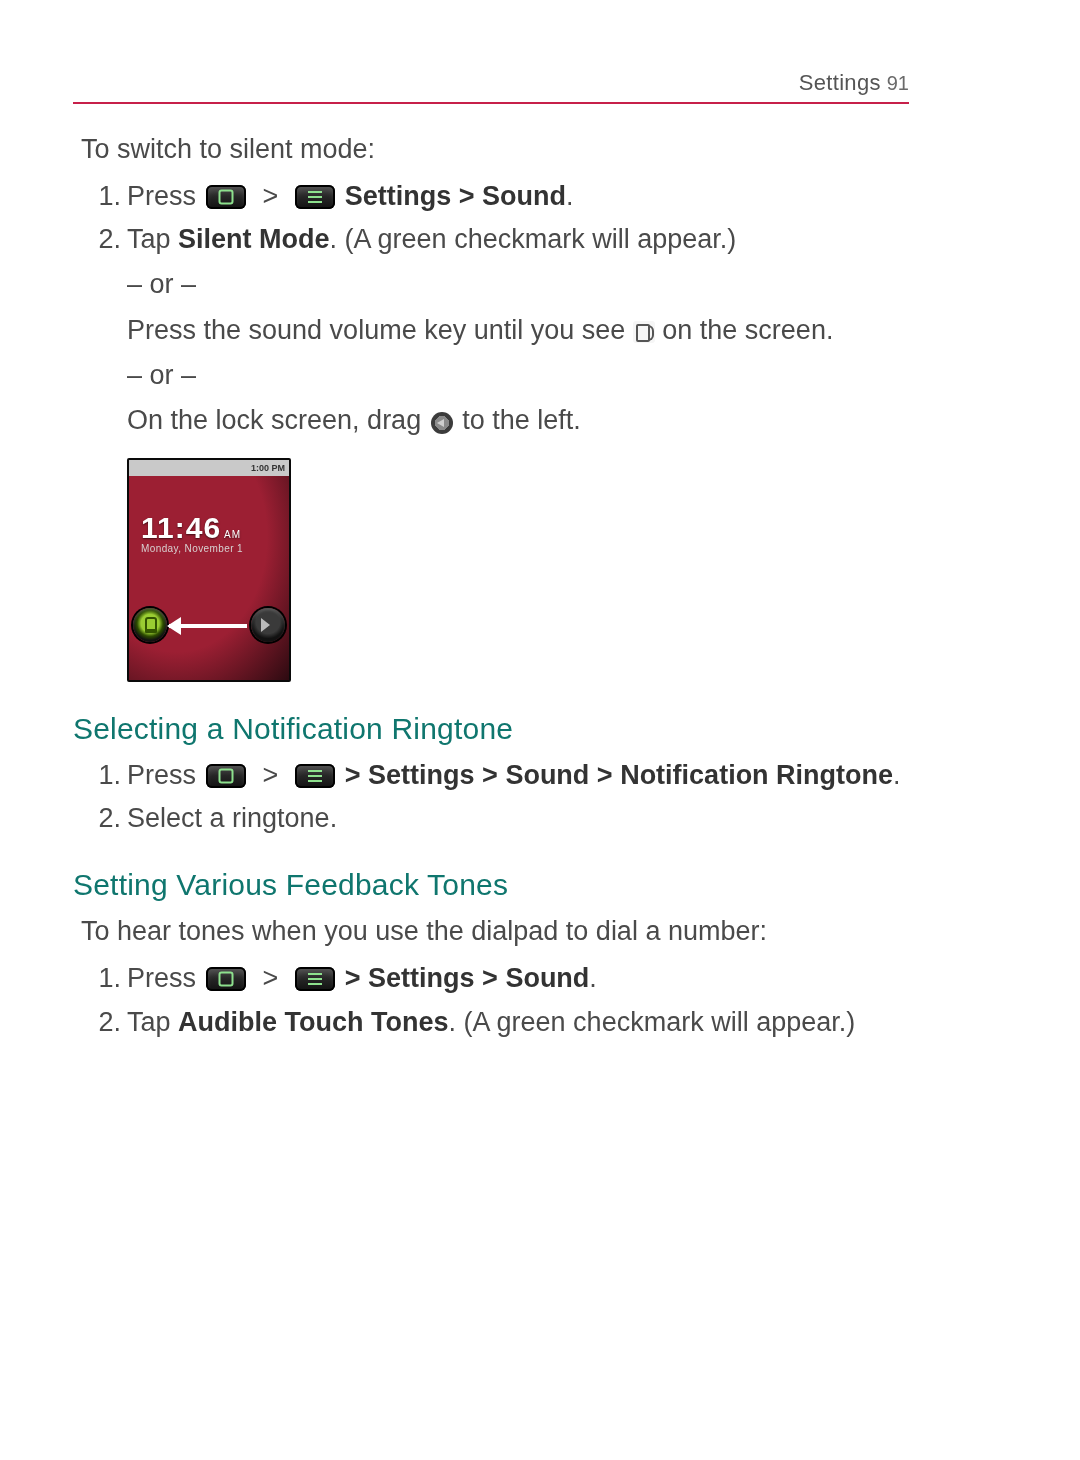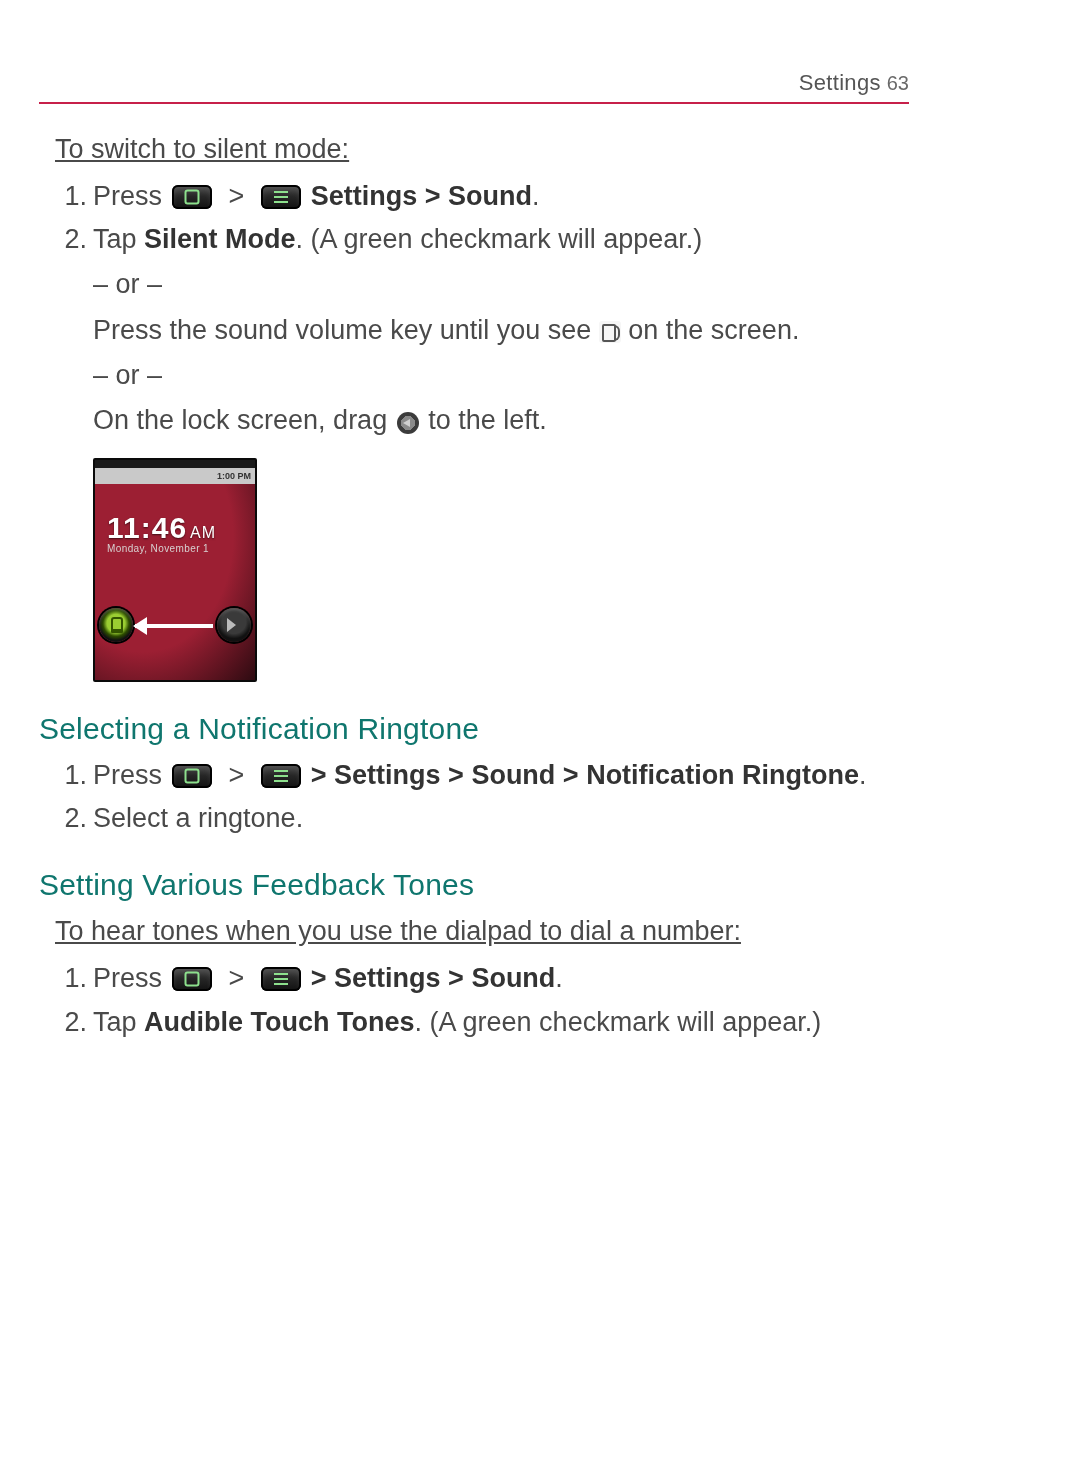--- a/index.html
+++ b/index.html
@@ -7,21 +7,21 @@
     padding: 0;
     width: 1080px;
     background: #fff;
     font-family: "Helvetica Neue", Helvetica, Arial, sans-serif;
     color: #4a4a4a;
   }
   .page {
     box-sizing: border-box;
     width: 1004px;
     min-height: 1460px;
-    padding: 70px 95px 40px 39px;
+    padding: 70px 95px 40px 73px;
     position: relative;
   }
   .header-line {
     display: flex;
     justify-content: flex-end;
     align-items: baseline;
     font-size: 22px;
     color: #555;
     padding-bottom: 6px;
     border-bottom: 2px solid #c7204a;
@@ -29,22 +29,21 @@
   }
   .header-line .sec { margin-right: 6px; letter-spacing: .3px; }
   .header-line .pg  { font-size: 20px; color: #6a6a6a; }
 
   .body-text {
     font-size: 27px;
     line-height: 1.45;
     color: #4a4a4a;
   }
   .lead {
-    margin: 0 0 8px 16px;
-    text-decoration: underline;
+    margin: 0 0 8px 8px;
   }
 
   
   .olist {
     margin: 0 0 10px 0;
   }
   .item {
     display: flex;
     margin: 4px 0;
   }
@@ -157,28 +156,27 @@
     border:2px solid #0a0a0a;
     position:relative;
     border-radius:2px;
     overflow:hidden;
   }
   .lock-thumb .statusbar{
     position:absolute;top:0;left:0;right:0;height:16px;
     background:#c9c9c9;
     font-size:9px;color:#333;text-align:right;padding:2px 4px;box-sizing:border-box;
     font-weight:700;
-    margin-top:8px;
   }
   .lock-thumb .clock{
     position:absolute;left:12px;top:46px;color:#fff;
     font-size:30px;font-weight:700;letter-spacing:1px;
     text-shadow:0 1px 2px rgba(0,0,0,.6);
   }
-  .lock-thumb .ampm{font-size:16px;font-weight:400;margin-left:3px;}
+  .lock-thumb .ampm{font-size:10px;font-weight:400;margin-left:3px;}
   .lock-thumb .date{
     position:absolute;left:12px;top:82px;color:#d8d0d0;font-size:10px;letter-spacing:.4px;
   }
   .lock-thumb .rail{
     position:absolute;left:0;right:0;bottom:32px;height:44px;
   }
   .lock-thumb .knob{
     position:absolute;top:4px;width:34px;height:34px;border-radius:50%;
     background:radial-gradient(circle at 50% 40%, #3a3a3a 0 12px, #111 17px);
     box-shadow:0 0 0 2px #000, inset 0 2px 3px rgba(255,255,255,.2);
@@ -201,21 +199,21 @@
     border-right:14px solid #fff;border-top:9px solid transparent;border-bottom:9px solid transparent;
   }
 </style>
 </head>
 <body>
 
 <div class="page">
 
   <div class="header-line">
     <span class="sec">Settings</span>
-    <span class="pg">63</span>
+    <span class="pg">91</span>
   </div>
 
   <p class="body-text lead">To switch to silent mode:</p>
 
   <div class="olist body-text">
     <div class="item">
       <span class="num">1.</span>
       <span class="ibody">
         <span>Press </span>
         <span class="key home"></span>

